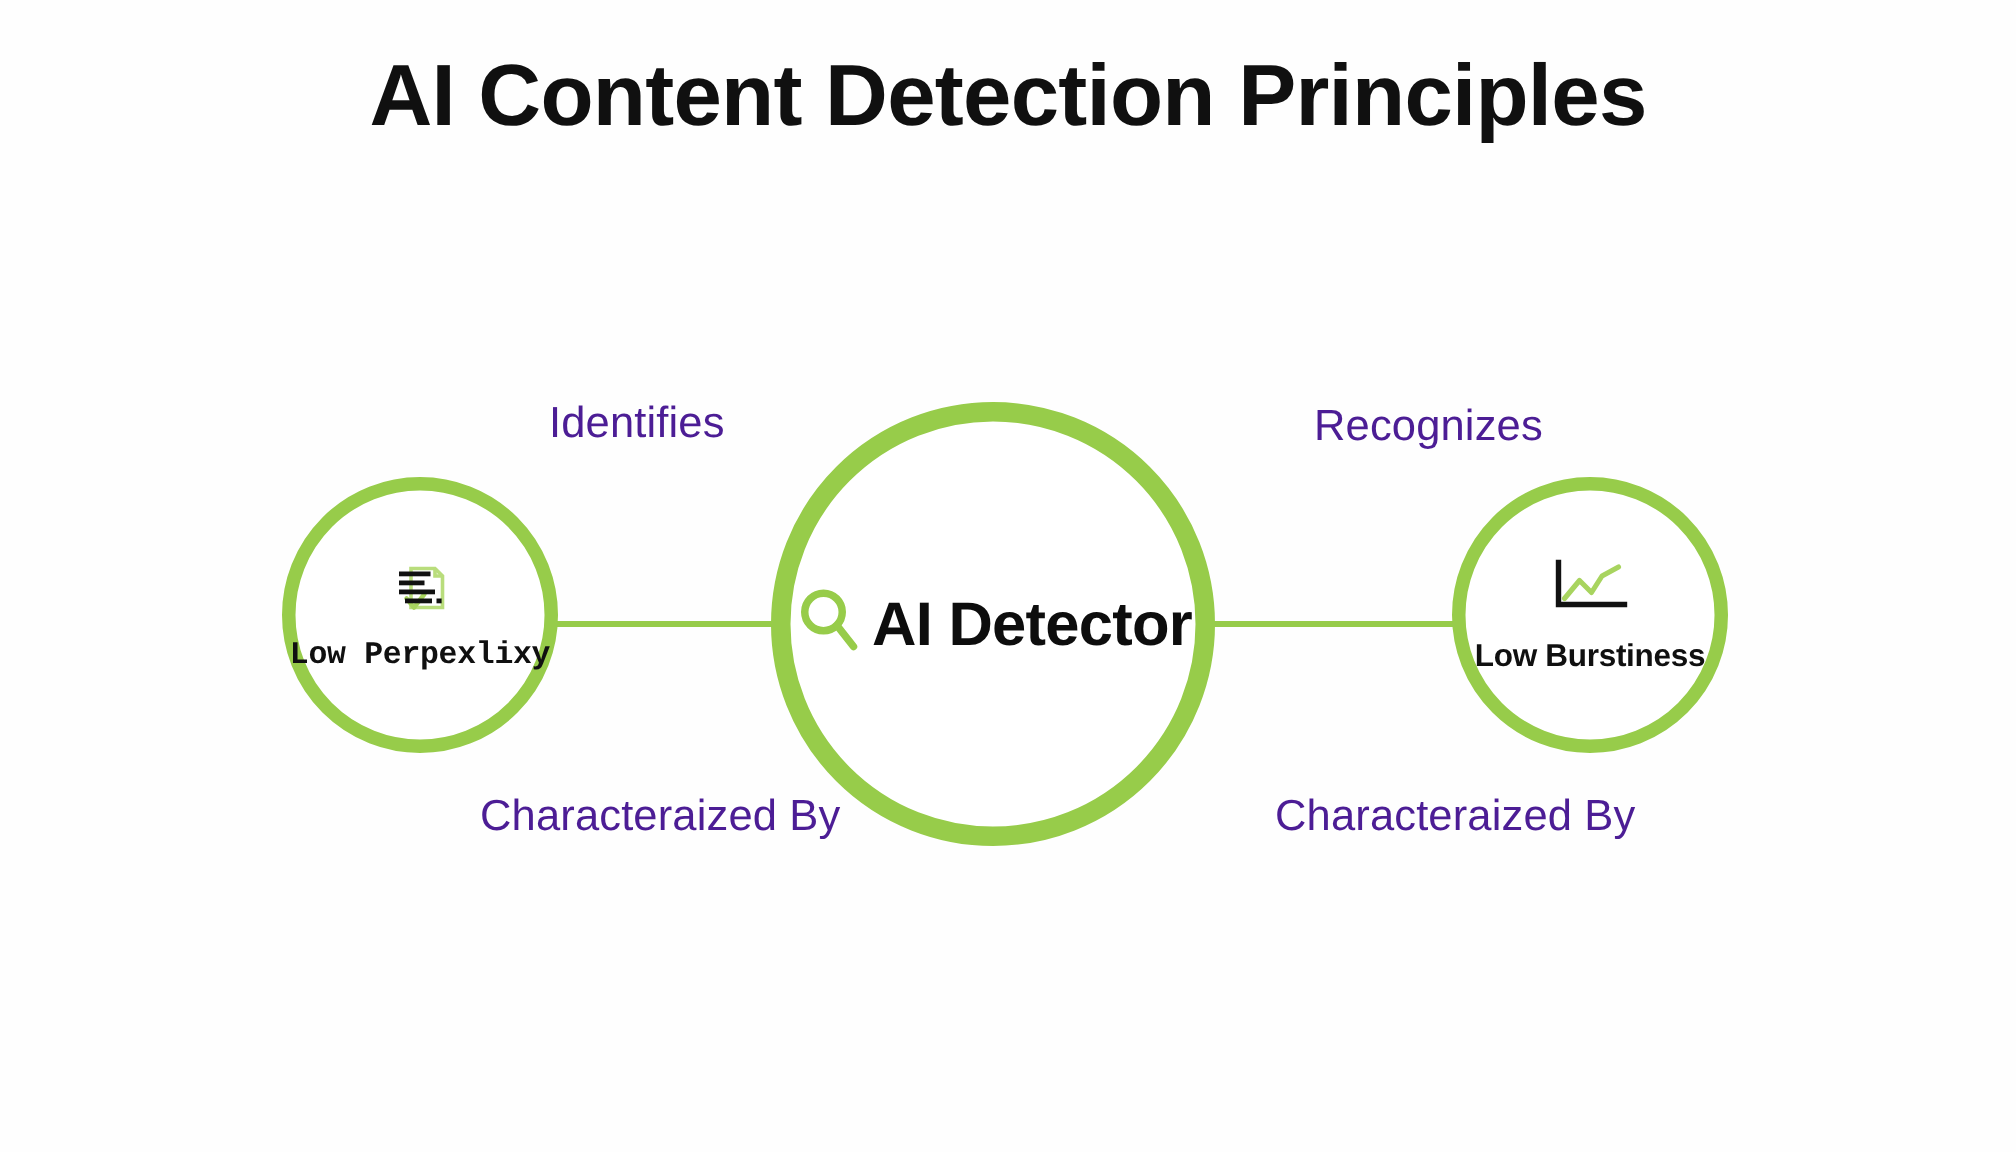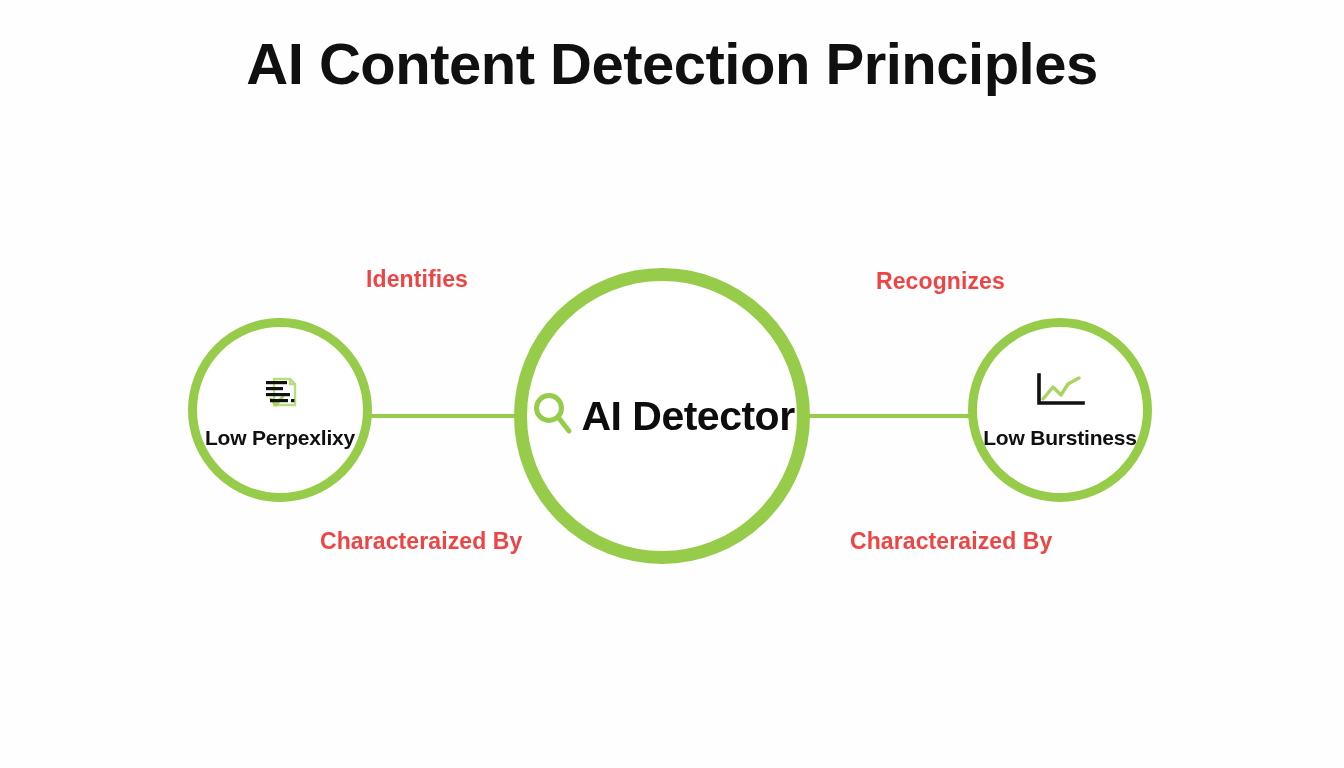--- a/index.html
+++ b/index.html
@@ -62,20 +62,21 @@
     height:296px;
     border:13px solid #97cc4a;
   }
 
   #node-left {
     left:188px;
     top:318px;
     width:184px;
     height:184px;
     border:9px solid #97cc4a;
+    font-family:Liberation Mono, monospace;
   }
 
   #node-right {
     left:968px;
     top:318px;
     width:184px;
     height:184px;
     border:9px solid #97cc4a;
   }
 
@@ -106,23 +107,23 @@
   .side-icon {
     height:42px;
     display:flex;
     align-items:center;
     justify-content:center;
   }
 
   
   .edge-label {
     position:absolute;
-    font-size:23px;
-    font-weight:bold;
-    color:#ef4444;
+    font-size:29px;
+    font-weight:normal;
+    color:#4c1d95;
     white-space:nowrap;
     letter-spacing:0.1px;
   }
   #label-top-left    { left:366px; top:266px; }
   #label-top-right   { left:876px; top:268px; }
   #label-bot-left    { left:320px; top:528px; }
   #label-bot-right   { left:850px; top:528px; }
 </style>
 </head>
 <body>

